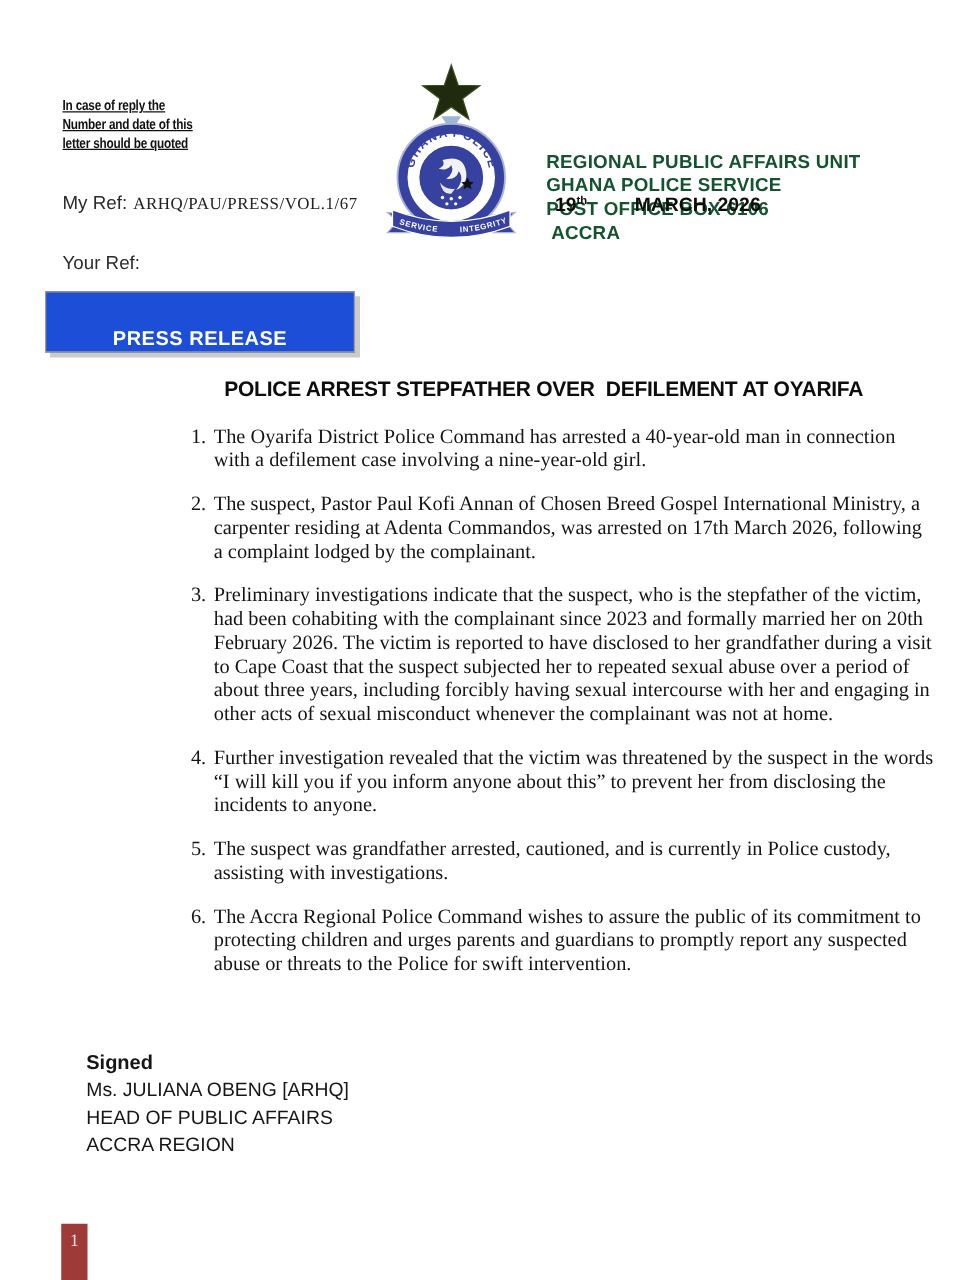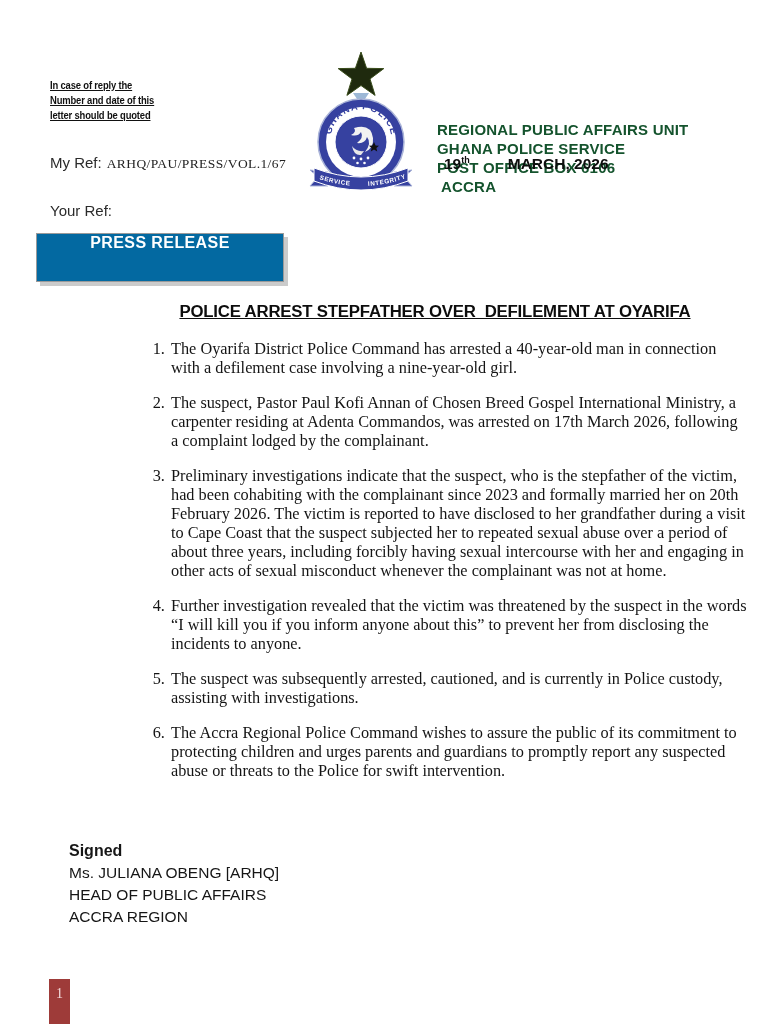--- a/index.html
+++ b/index.html
@@ -35,33 +35,33 @@
   .ref-label { font-weight:normal; font-family:"Liberation Sans", sans-serif; color:#2b2b2b; }
   .ref-value {
     font-family:"Liberation Serif", serif; font-size:13.5px; color:#222;
     margin-left:5px; letter-spacing:0.4px;
   }
   .your-ref { position:absolute; left:50px; top:202px; font-size:15px; }
 
   
   .press-box {
     position:absolute; left:36px; top:233px; width:246px; height:47px;
-    background:#0369a1; border:1px solid #9a9a9a;
+    background:#1d4ed8; border:1px solid #9a9a9a;
     box-shadow:4px 4px 0 rgba(160,160,160,.55);
-    display:flex; align-items:flex-start; justify-content:center;
+    display:flex; align-items:flex-end; justify-content:center;
   }
   .press-box span {
     color:#ffffff; font-weight:bold; font-size:16px; letter-spacing:0.4px;
   }
 
   
   .doc-title {
     position:absolute; left:140px; top:302px; width:590px; text-align:center;
     font-size:16.8px; font-weight:bold; color:#0d0d0d;
-    text-decoration:underline; white-space:pre; letter-spacing:-0.2px;
+    white-space:pre; letter-spacing:-0.2px;
   }
 
   
   .body-list {
     position:absolute; left:145px; top:339px; width:578px; margin:0;
     padding:0 0 0 24px; list-style:decimal outside;
     font-family:"Liberation Serif", serif; font-size:16.3px; line-height:19px; color:#141414;
   }
   .body-list li { margin-bottom:16px; padding-left:2px; }
 
@@ -154,21 +154,21 @@
     <span>PRESS RELEASE</span>
   </div>
 
   <div class="doc-title">POLICE ARREST STEPFATHER OVER  DEFILEMENT AT OYARIFA</div>
 
   <ol class="body-list">
       <li class="body-para">The Oyarifa District Police Command has arrested a 40-year-old man in connection with a defilement case involving a nine-year-old girl.</li>
       <li class="body-para">The suspect, Pastor Paul Kofi Annan of Chosen Breed Gospel International Ministry, a carpenter residing at Adenta Commandos, was arrested on 17th March 2026, following a complaint lodged by the complainant.</li>
       <li class="body-para">Preliminary investigations indicate that the suspect, who is the stepfather of the victim, had been cohabiting with the complainant since 2023 and formally married her on 20th February 2026. The victim is reported to have disclosed to her grandfather during a visit to Cape Coast that the suspect subjected her to repeated sexual abuse over a period of about three years, including forcibly having sexual intercourse with her and engaging in other acts of sexual misconduct whenever the complainant was not at home.</li>
       <li class="body-para">Further investigation revealed that the victim was threatened by the suspect in the words “I will kill you if you inform anyone about this” to prevent her from disclosing the incidents to anyone.</li>
-      <li class="body-para">The suspect was subsequently arrested, cautioned, and is currently in Police custody, assisting with investigations.</li>
+      <li class="body-para">The suspect was grandfather arrested, cautioned, and is currently in Police custody, assisting with investigations.</li>
       <li class="body-para">The Accra Regional Police Command wishes to assure the public of its commitment to protecting children and urges parents and guardians to promptly report any suspected abuse or threats to the Police for swift intervention.</li>
     </ol>
 
   <div class="signature">
     <div class="signed-label">Signed</div>
     <div>
         <div>Ms. JULIANA OBENG [ARHQ]</div>
         <div>HEAD OF PUBLIC AFFAIRS</div>
         <div>ACCRA REGION</div>
       </div>

